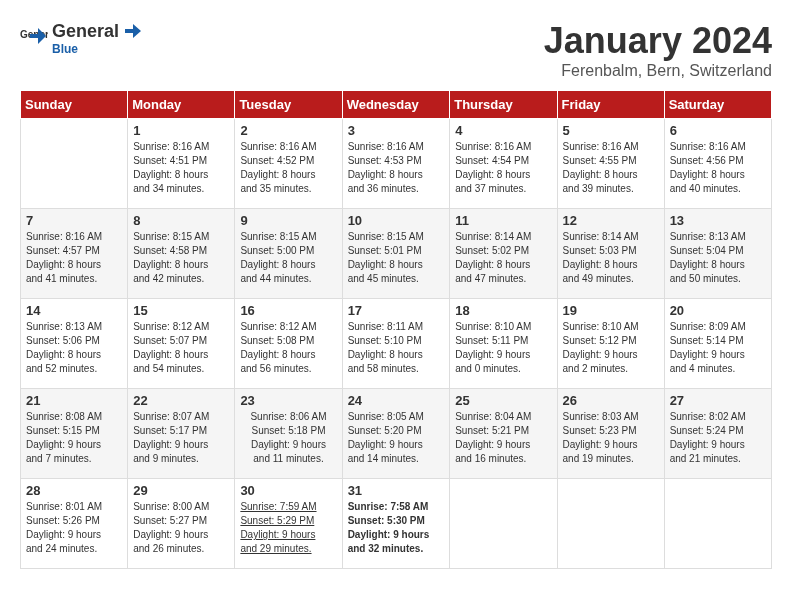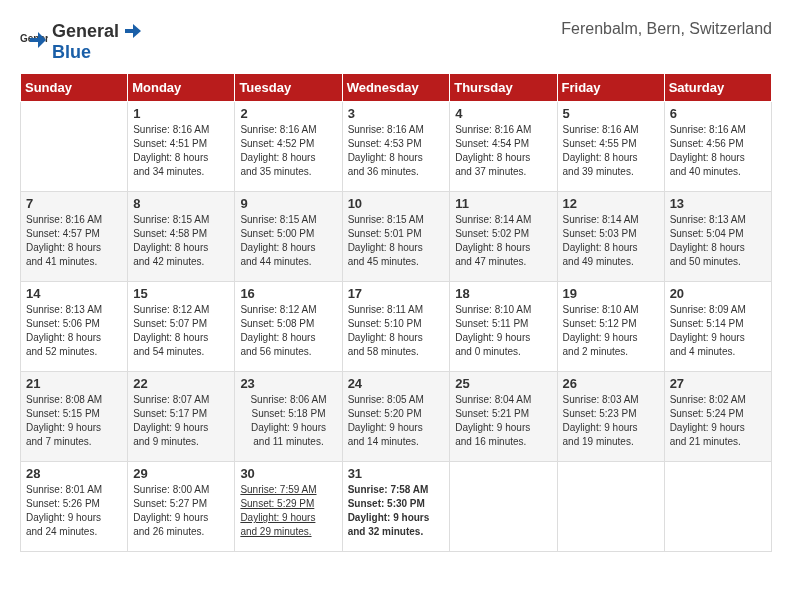--- a/index.html
+++ b/index.html
@@ -15,21 +15,21 @@
       justify-content: space-between;
       align-items: flex-start;
       margin-bottom: 10px;
     }
     .logo {
       display: flex;
       align-items: center;
       gap: 4px;
     }
     .logo-text-general { font-size: 18px; font-weight: bold; color: #333; }
-    .logo-text-blue { font-size: 18px; font-weight: bold; color: #1a5fa8; }
+    .logo-text-blue { font-size: 12px; font-weight: bold; color: #1a5fa8; }
     .logo-icon {
       width: 28px;
       height: 28px;
     }
     .title-area { text-align: right; }
     .month-title { font-size: 36px; font-weight: bold; color: #333; }
     .location-title { font-size: 16px; color: #555; }
 
     .calendar-table {
       width: 100%;
@@ -87,20 +87,21 @@
       <div style="display:flex;align-items:center;gap:2px;">
         <span class="logo-text-general">General</span>
         <svg width="22" height="22" viewBox="0 0 22 22">
           <path d="M12 4 L20 11 L12 18 L12 13 L4 13 L4 9 L12 9 Z" fill="#1a5fa8"></path>
         </svg>
       </div>
       <div class="logo-text-blue">Blue</div>
     </div>
   </div>
   <div class="title-area">
+    <div class="month-title">January 2024</div>
     <div class="location-title">Ferenbalm, Bern, Switzerland</div>
   </div>
 </div>
 
 <table class="calendar-table">
   <thead>
     <tr id="header-row">
         <th>Sunday</th>
         <th>Monday</th>
         <th>Tuesday</th>

